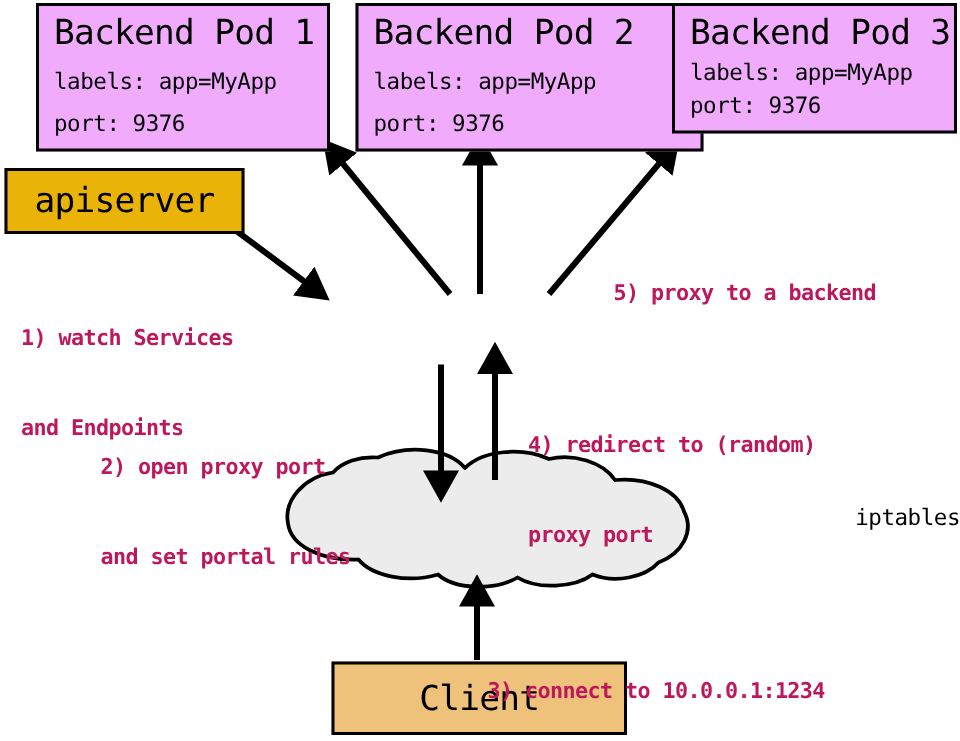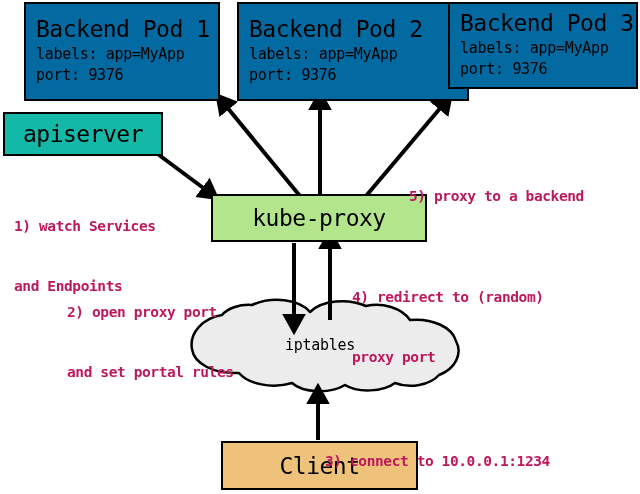--- a/index.html
+++ b/index.html
@@ -17,23 +17,23 @@
   }
   .node-box {
     position: absolute;
     box-sizing: border-box;
     border: 2px solid #000000;
     display: flex;
     flex-direction: column;
     justify-content: center;
   }
   .pod-box {
-    background: #0369a1;
+    background: #f0abfc;
     padding: 3px 10px 6px 10px;
-    justify-content: center;
+    justify-content: space-between;
   }
   .pod-title {
     font-size: 23px;
     line-height: 30px;
     color: #000000;
     white-space: nowrap;
     letter-spacing: -0.5px;
   }
   .pod-line {
     font-size: 15px;
@@ -41,21 +41,21 @@
     color: #000000;
     white-space: nowrap;
     letter-spacing: -0.3px;
   }
   #pod-1 { left: 24px;  top: 2px;   width: 196px; height: 99px; }
   #pod-2 { left: 237px; top: 2px;   width: 232px; height: 99px; }
   #pod-3 { left: 448px; top: 2px;   width: 190px; height: 87px; }
 
   #apiserver-box {
     left: 3px; top: 112px; width: 160px; height: 44px;
-    background: #14b8a6;
+    background: #eab308;
     align-items: center;
   }
   #apiserver-box .node-label {
     font-size: 23px; line-height: 26px; color: #000;
     letter-spacing: -0.5px;
   }
 
   #kubeproxy-box {
     left: 211px; top: 194px; width: 216px; height: 48px;
     background: #b3e68c;
@@ -96,21 +96,21 @@
   #cloud-layer, #arrow-layer {
     position: absolute;
     left: 0; top: 0;
     width: 640px; height: 494px;
   }
   #cloud-label {
     position: absolute;
     left: 0;
     top: 336px;
     width: 640px;
-    text-align: center;
+    text-align: right;
     font-size: 15px;
     color: #000;
     letter-spacing: -0.3px;
     pointer-events: none;
   }
 </style>
 </head>
 <body>
 
 <div id="diagram-root">
@@ -169,23 +169,20 @@
   <div class="node-box pod-box" id="pod-3">
     <div class="pod-title">Backend Pod 3</div>
     <div class="pod-line">labels: app=MyApp</div>
     <div class="pod-line">port: 9376</div>
   </div>
 
   <div class="node-box" id="apiserver-box">
     <div class="node-label">apiserver</div>
   </div>
 
-  <div class="node-box" id="kubeproxy-box">
-    <div class="node-label">kube-proxy</div>
-  </div>
 
   <div class="node-box" id="client-box">
     <div class="node-label">Client</div>
   </div>
 
   <div class="step-label" id="label-step1">
     <div>1) watch Services</div>
     <div>and Endpoints</div>
   </div>
 

